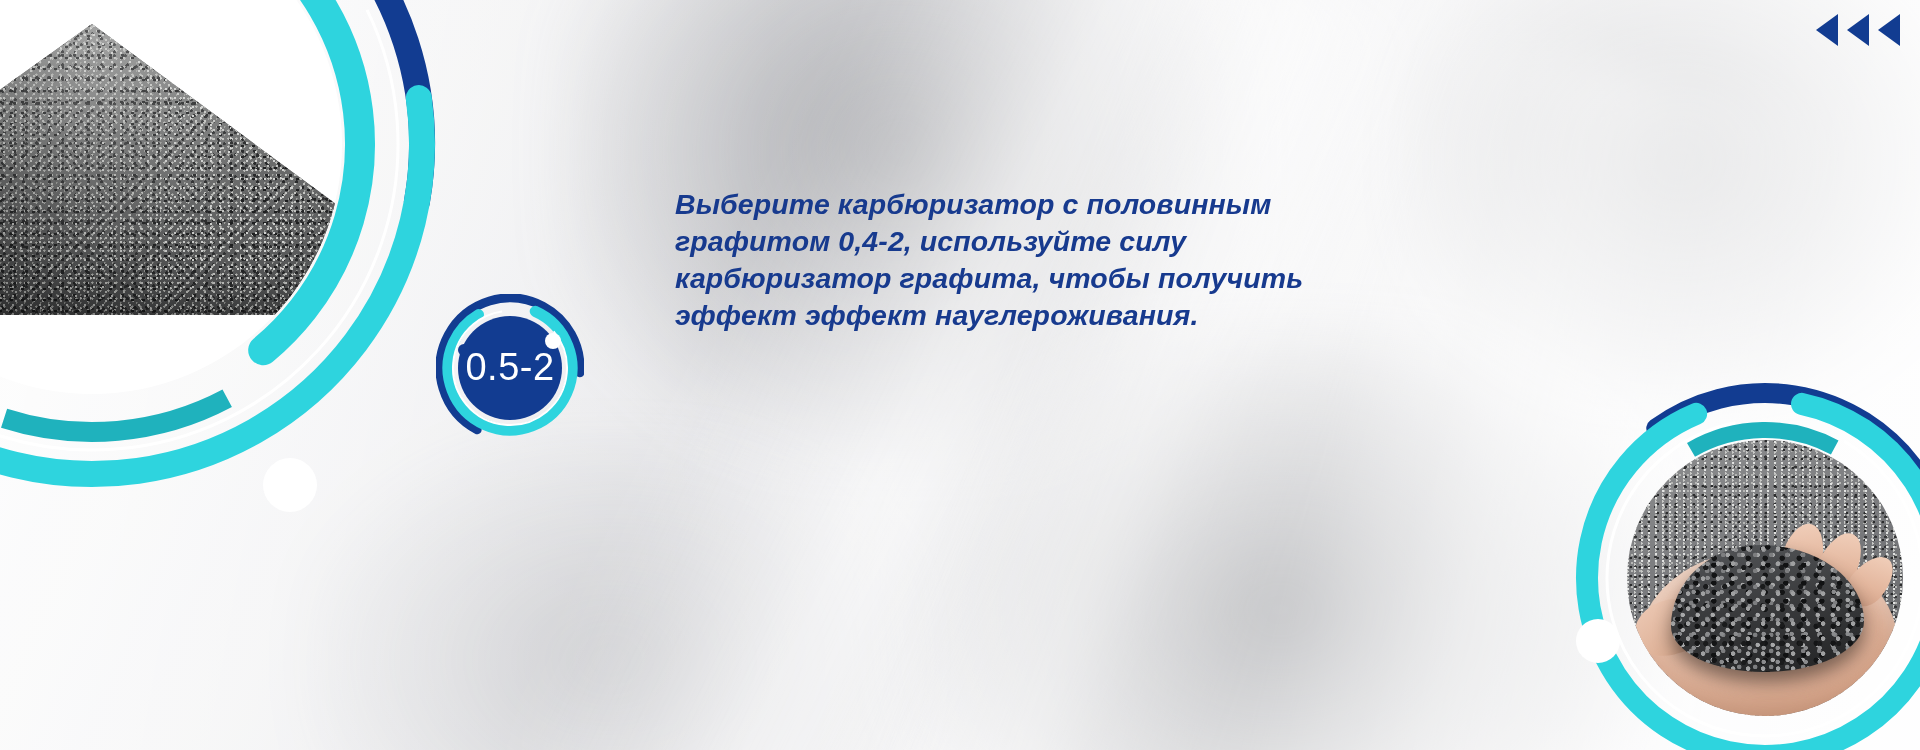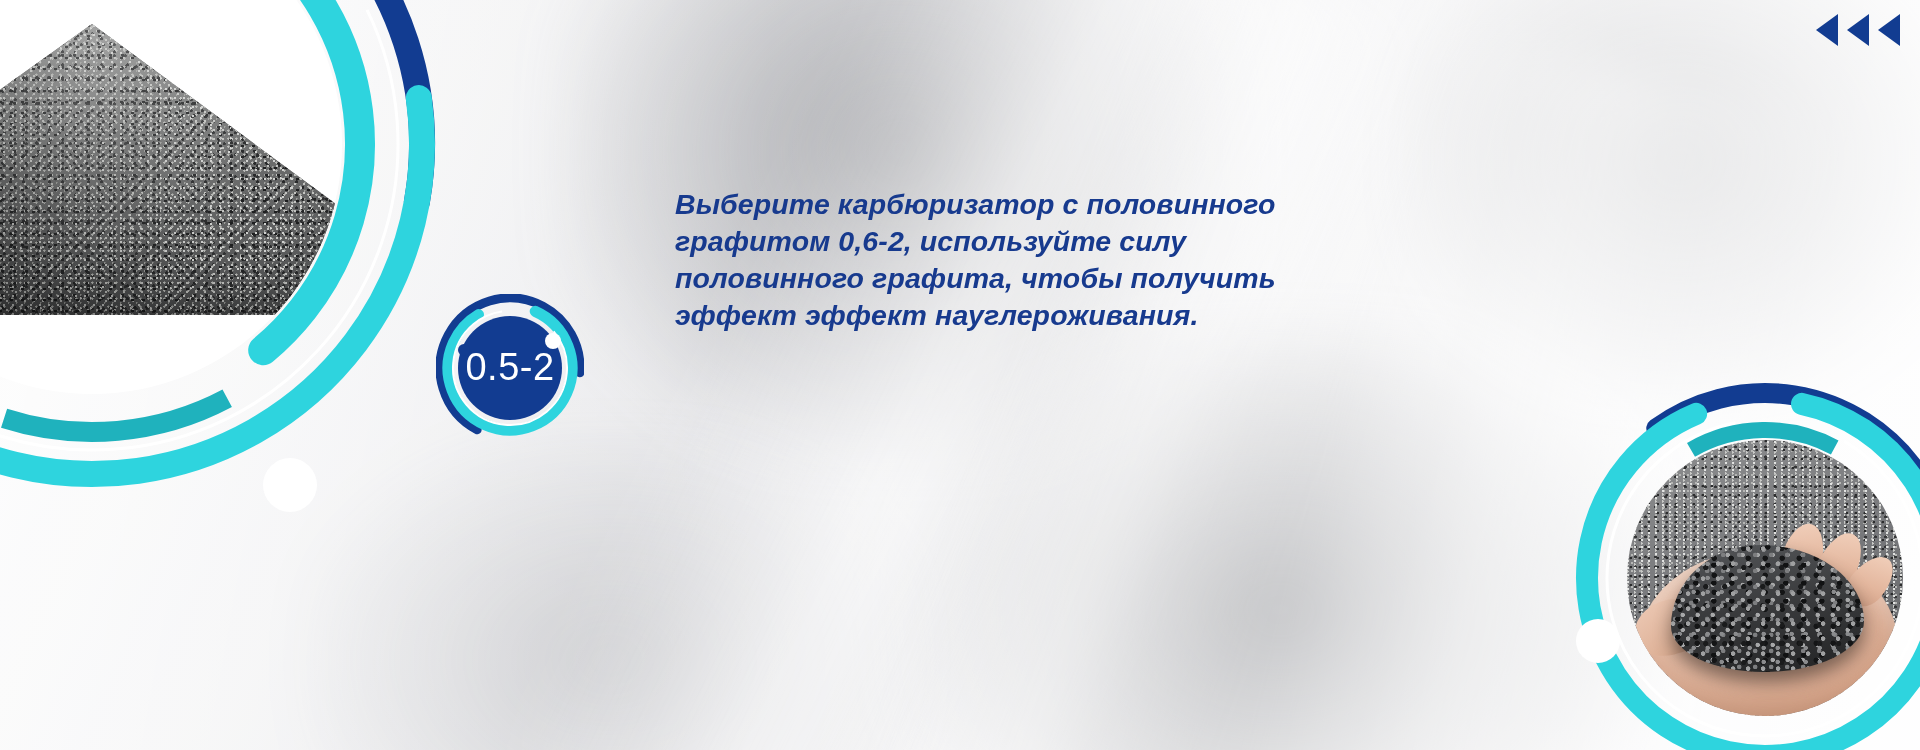--- a/index.html
+++ b/index.html
@@ -279,23 +279,23 @@
       <circle cx="74" cy="74" r="62" fill="none" stroke="#2ed4de" stroke-width="11" stroke-linecap="round" stroke-dasharray="330 60" transform="rotate(-66 74 74)"></circle>
       <circle cx="74" cy="74" r="52" fill="#123c91"></circle>
       <circle cx="74" cy="74" r="57" fill="none" stroke="#ffffff" stroke-width="2" stroke-dasharray="300 60" transform="rotate(-40 74 74)"></circle>
       <circle cx="28" cy="56" r="6" fill="#123c91"></circle>
       <circle cx="117" cy="47" r="8" fill="#ffffff"></circle>
     </svg>
     <div class="badge-label">0.5-2</div>
   </div>
 
   <div id="headline">
-    <p>Выберите карбюризатор с половинного</p>
-    <p>графитом 0,6-2, используйте силу</p>
-    <p>половинного графита, чтобы получить</p>
+    <p>Выберите карбюризатор с половинным</p>
+    <p>графитом 0,4-2, используйте силу</p>
+    <p>карбюризатор графита, чтобы получить</p>
     <p>эффект эффект науглероживания.</p>
   </div>
 
   <div id="nav-arrows">
     <span class="tri-left"></span>
     <span class="tri-left"></span>
     <span class="tri-left"></span>
   </div>
 
   <div id="hand-graphic">

